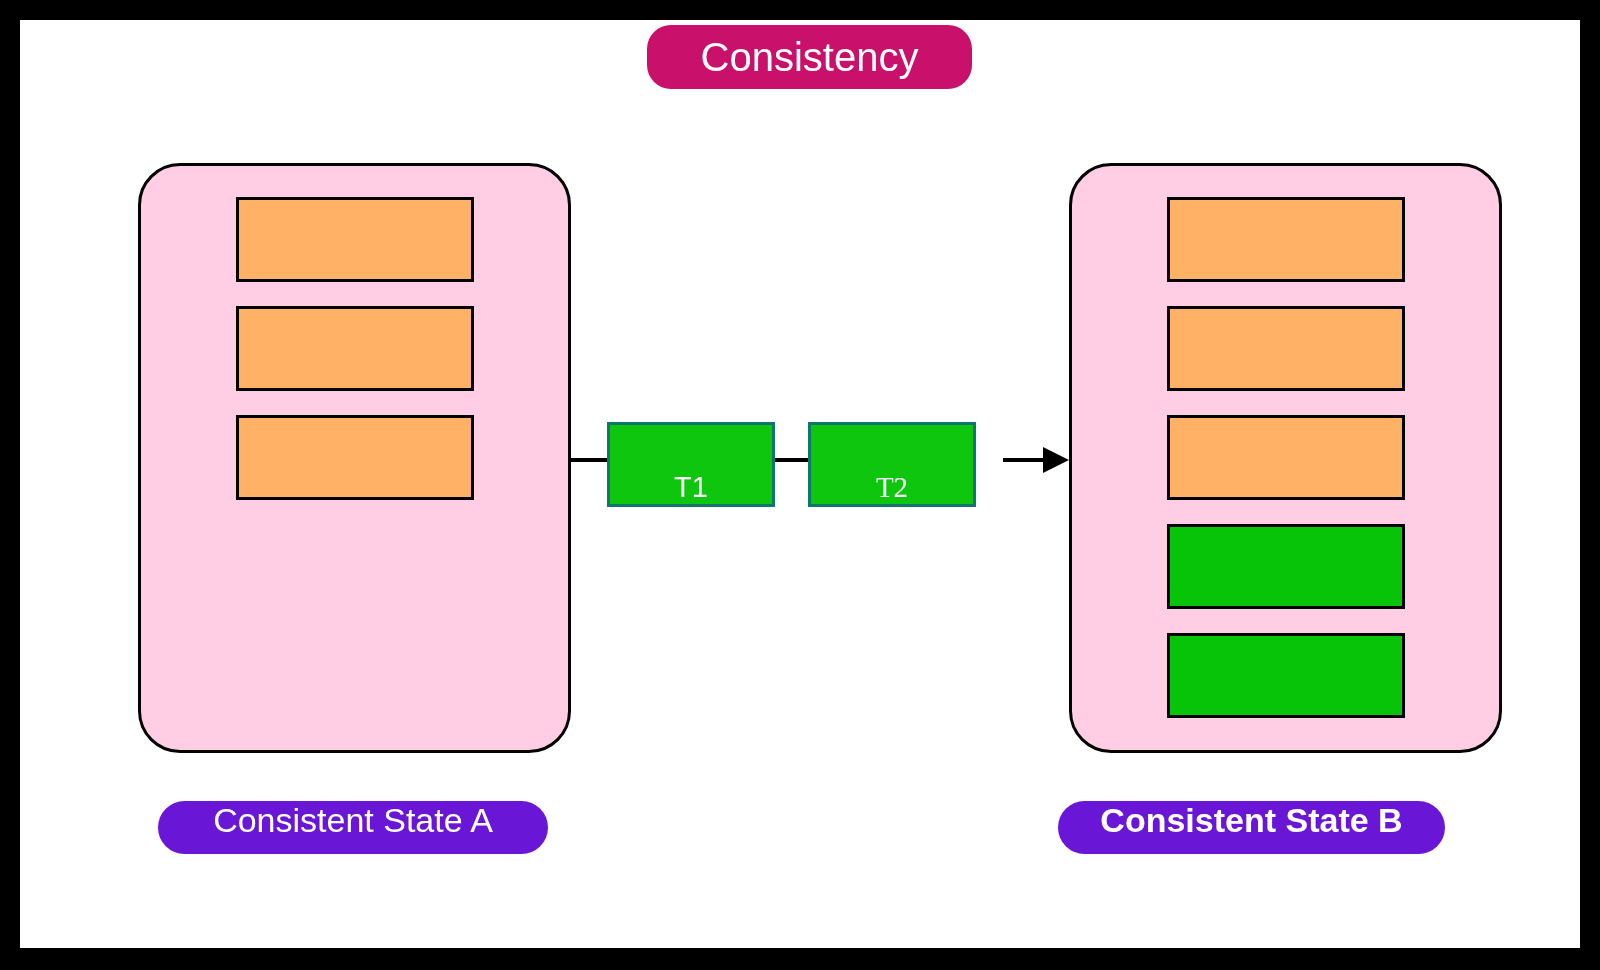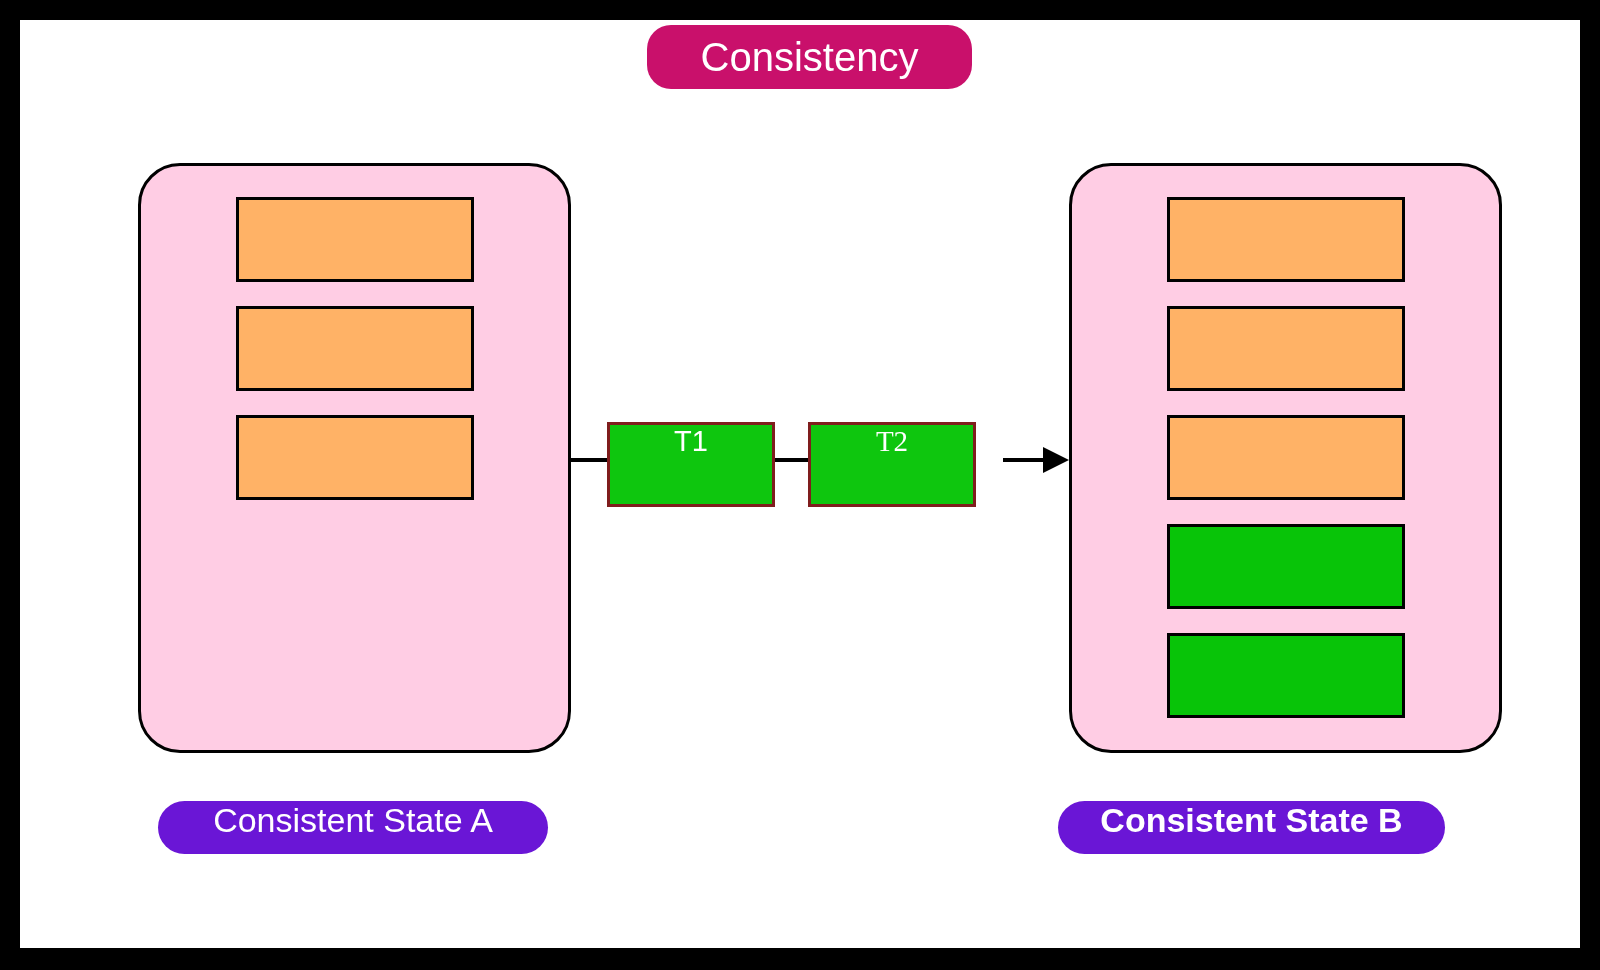--- a/index.html
+++ b/index.html
@@ -63,24 +63,24 @@
     flex: 0 0 auto;
   }
   .row.orange { background: var(--data-row-orange); }
   .row.green  { background: var(--data-row-green); }
   .tx-box {
     position: absolute;
     top: 402px;
     width: 168px;
     height: 85px;
     background: var(--transaction-green);
-    border: 3px solid #7f1d1d;
+    border: 3px solid #0f766e;
     box-sizing: border-box;
     display: flex;
-    align-items: flex-start;
+    align-items: flex-end;
     justify-content: center;
     color: var(--text-white);
     font-size: 29px;
   }
   #tx-1 { left: 587px; }
   #tx-2 { left: 788px; font-family: Liberation Serif, serif; }
   .connector {
     position: absolute;
     top: 438px;
     height: 4px;

